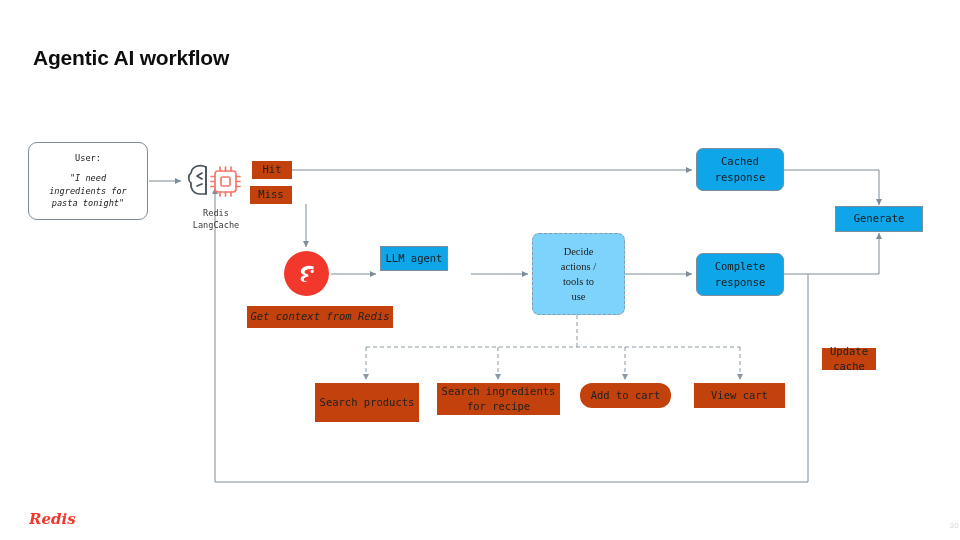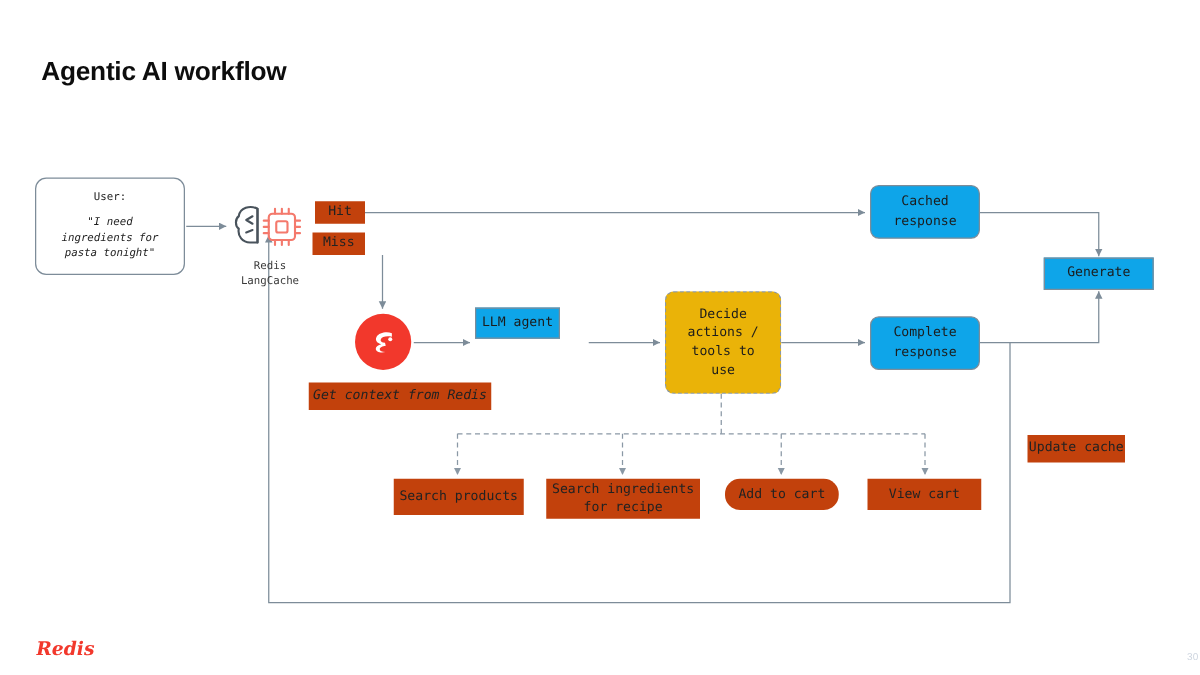--- a/index.html
+++ b/index.html
@@ -49,22 +49,23 @@
     white-space: pre-line;
   }
 
   .node.solid {
     border: 1px solid #7d8c99;
     background: #0ea5e9;
   }
   .node.rounded { border-radius: 7px; }
   .node.dashed {
     border: 1px dashed #8a98a5;
-    background: #eab308;
+    background: #7dd3fc;
     border-radius: 7px;
+    font-family: Liberation Serif, serif;
   }
   .node.chip {
     background: #c2410c;
     border: none;
     color: #222222;
   }
 
   
   .user-box {
     position: absolute;
@@ -237,23 +238,23 @@
 <div class="node solid" style="left:380px; top:246px; width:68px; height:25px;">LLM agent</div>
 
 <div class="node dashed" style="left:532px; top:233px; width:93px; height:82px;">Decide
 actions /
 tools to
 use</div>
 
 <div class="node solid rounded" style="left:696px; top:253px; width:88px; height:43px;">Complete
 response</div>
 
-<div class="node chip" style="left:822px; top:348px; width:78px; height:22px;">Update cache</div>
-
-<div class="node chip" style="left:315px; top:383px; width:104px; height:29px;">Search products</div>
+<div class="node chip" style="left:822px; top:348px; width:54px; height:22px;">Update cache</div>
+
+<div class="node chip" style="left:315px; top:383px; width:104px; height:39px;">Search products</div>
 
 <div class="node chip" style="left:437px; top:383px; width:123px; height:32px;">Search ingredients
 for recipe</div>
 
 <div class="node chip" style="left:580px; top:383px; width:91px; height:25px;border-radius:12px;">Add to cart</div>
 
 <div class="node chip" style="left:694px; top:383px; width:91px; height:25px;">View cart</div>
 
 <div class="redis-wordmark">
   <svg width="62" height="22" viewBox="0 0 62 22" xmlns="http://www.w3.org/2000/svg">

